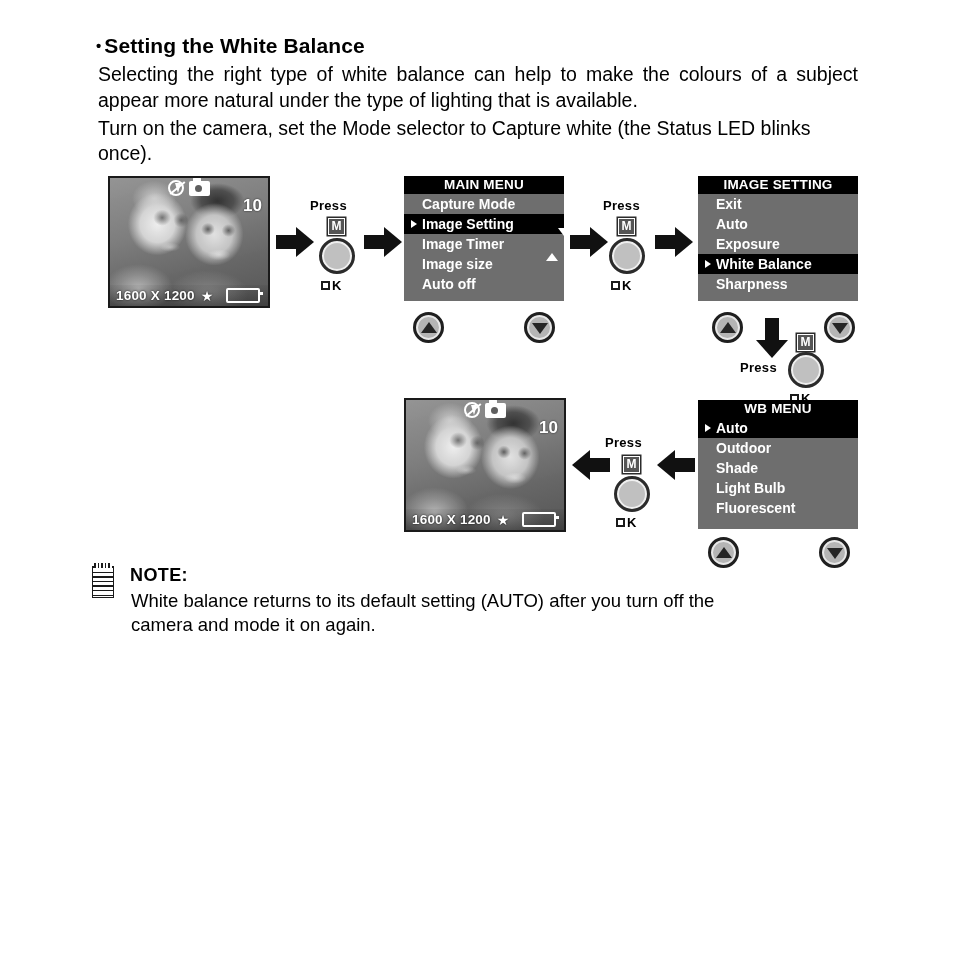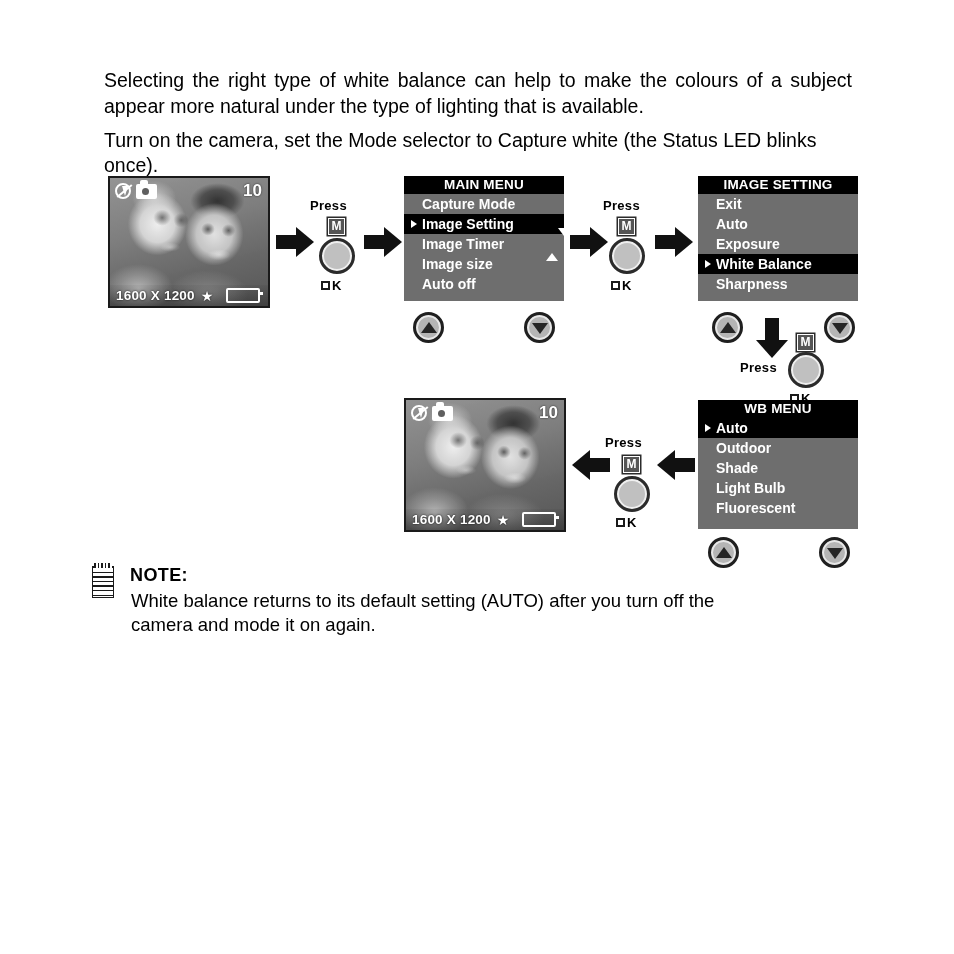--- a/index.html
+++ b/index.html
@@ -41,21 +41,21 @@
   .body-text {
     position: absolute;
     left: 96px;
     top: 60px;
     width: 764px;
     font-size: 19.5px;
     line-height: 25.8px;
     text-align: justify;
     text-justify: inter-word;
   }
-  .body-text p { margin: 8px; }
+  .body-text p { margin: 2px; }
   .body-text p.lastline { text-align: left; }
 
   
   .lcd {
     position: absolute;
     border: 2px solid #1a1a1a;
     box-sizing: border-box;
     overflow: hidden;
     background: #7a7a78;
   }
@@ -86,20 +86,21 @@
   }
   .lcd-topbar {
     position: absolute;
     left: 0; top: 0; right: 0;
     height: 24px;
     display: flex;
     align-items: center;
     padding: 2px 6px 0 5px;
     box-sizing: border-box;
     color: #ffffff;
+    flex-direction: column;
   }
   .lcd-topbar .icons { display: flex; align-items: center; gap: 5px; }
   .lcd-count {
     margin-left: auto;
     font-size: 17px;
     font-weight: bold;
     text-shadow: 0 0 2px rgba(0,0,0,0.8);
   }
   .lcd-botbar {
     position: absolute;
@@ -419,20 +420,23 @@
     font-weight: bold;
     font-style: italic;
     white-space: nowrap;
   }
 </style>
 </head>
 <body>
 
 <div class="page">
 
+  <div class="heading">
+    <span class="bullet">•</span><span>Setting the White Balance</span>
+  </div>
 
   <div class="body-text">
     <p>Selecting the right type of white balance can help to make the colours of a subject appear more natural under the type of lighting that is available.</p>
     <p class="lastline">Turn on the camera, set the Mode selector to Capture white (the Status LED blinks once).</p>
   </div>
 
   <div class="lcd" style="left:108px; top:176px; width:162px; height:132px;">
     <div class="lcd-photo"></div>
     <div class="lcd-topbar">
       <span class="icons">

